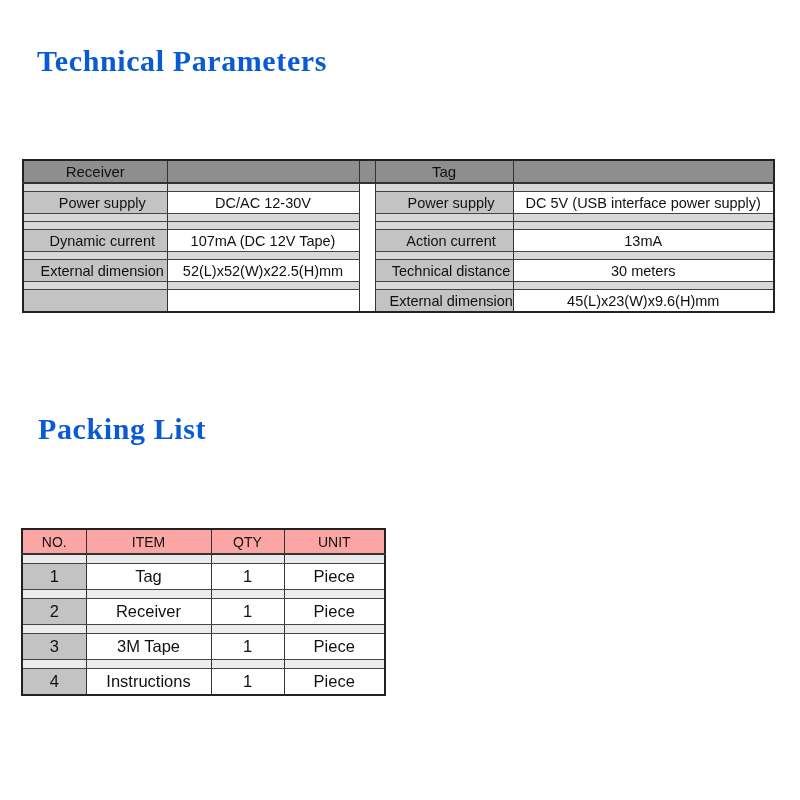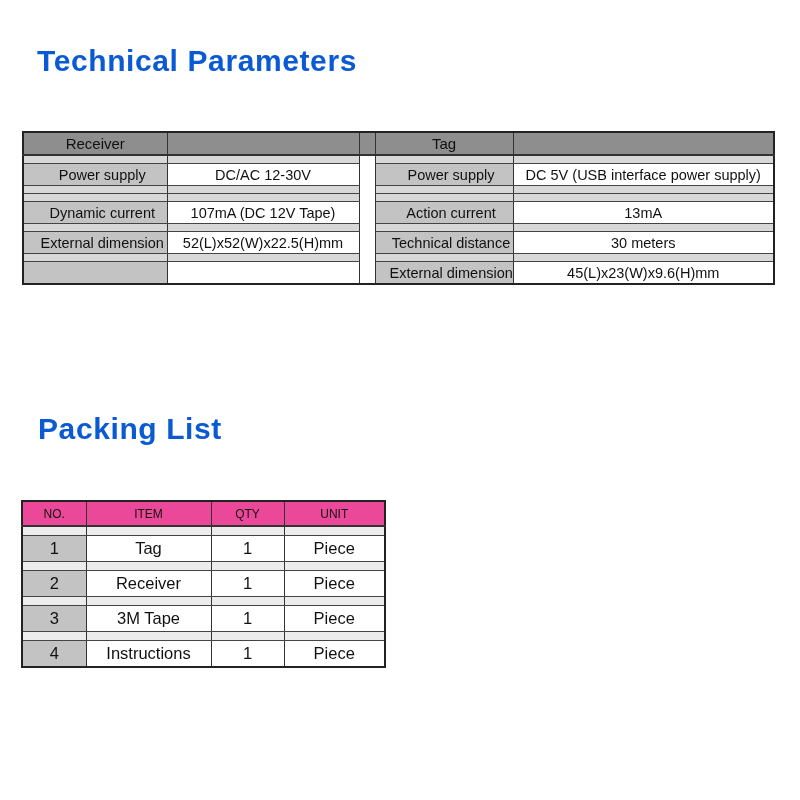--- a/index.html
+++ b/index.html
@@ -1,42 +1,42 @@
 <!DOCTYPE html>
 <html><head>
 <meta charset="utf-8">
 <style>
   html, body { margin:0; padding:0; background:#ffffff; }
   body { width:800px; height:800px; position:relative; overflow:hidden;
          font-family:"Liberation Sans", sans-serif; color:#111; }
   .title { position:absolute; color:#0a5bd3; font-weight:bold; font-size:30px;
-           letter-spacing:0.6px; font-family:Liberation Sans, sans-serif; }
+           letter-spacing:0.6px; font-family:Liberation Serif, serif; }
   #title-tech { left:37px; top:44px; }
   #title-pack { left:38px; top:412px; }
 
-  table { position:absolute; border-collapse:collapse; table-layout:fixed; }
+  table { position:absolute; border-collapse:collapse; table-layout:fixed;margin-top:28px; }
   td { padding:0; text-align:center; font-size:14.5px; white-space:nowrap; overflow:hidden;
        font-family:"Liberation Sans", sans-serif; }
 
   
   #tech { left:22px; top:131px; width:751px; border:2px solid #222; }
   #tech td { border-left:1.5px solid #333; border-right:1.5px solid #333; }
   #tech tr.hdr td { background:#8e8e8e; height:21px; border-bottom:2px solid #333; font-size:15px; }
   #tech tr.sp td { height:7px; background:#d8d8d8; border-bottom:1.5px solid #444; }
   #tech tr.row td { height:21px; border-bottom:1.5px solid #444; }
   #tech tr.row td.lbl { background:#c3c3c3;padding-left:14px; }
   #tech tr.row td.val { background:#ffffff; }
   #tech td.gap { background:#ffffff !important; border-bottom:none !important; }
   #tech tr.hdr td.gap { background:#8e8e8e !important; border-bottom:2px solid #333 !important; }
   #tech tr.last td { border-bottom:none; }
 
   
   #pack { left:21px; top:500px; width:363px; border:2px solid #222; }
   #pack td { border-left:1.5px solid #333; border-right:1.5px solid #333; font-size:16.5px; }
-  #pack tr.hdr td { background:#ec4899; height:23px; border-bottom:2px solid #333; font-size:12px; }
+  #pack tr.hdr td { background:#fca5a5; height:23px; border-bottom:2px solid #333; font-size:14px; }
   #pack tr.sp td { height:8px; background:#ececec; border-bottom:1.5px solid #444; }
   #pack tr.row td { height:25px; background:#ffffff; border-bottom:1.5px solid #444; }
   #pack tr.row td.no { background:#c3c3c3; }
   #pack tr.last td { border-bottom:none; }
 </style>
 </head>
 <body>
 
 <div id="title-tech" class="title">Technical Parameters</div>
 

